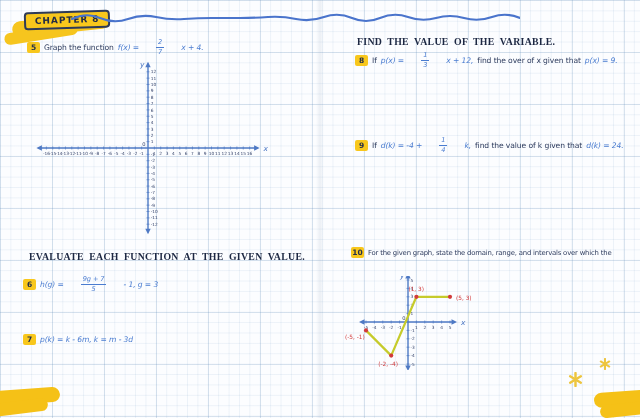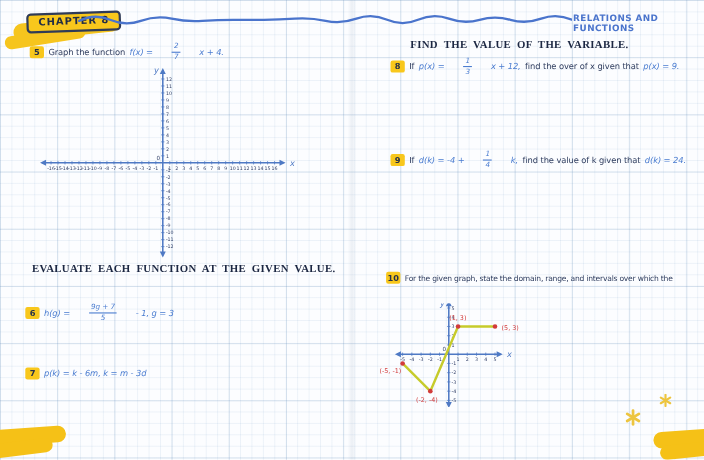--- a/index.html
+++ b/index.html
@@ -54,21 +54,20 @@
 
   <div class="abs fold"></div>
 
   <div class="abs hl-blob" style="left:12px;top:17px;width:98px;height:16px;transform:rotate(-6deg);"></div>
   <div class="abs hl-blob" style="left:4px;top:28px;width:74px;height:12px;transform:rotate(-9deg);"></div>
   <div class="abs chapter-badge"><span>CHAPTER 8</span></div>
 
   <svg class="abs" style="left:66px;top:8px;" width="454" height="20" viewBox="0 0 454 20">
     <path d="M6,11 q14,-7 28,-1 t28,1 t28,-2 t28,2 t28,-1 t28,0 t28,-1 t28,2 t28,-2 t28,1 t28,0 t28,-1 t28,1 t28,0 t28,-1 t28,1" fill="none" stroke="#4a74cc" stroke-width="2.1" stroke-linecap="round"></path>
   </svg>
-  <div class="abs book-title">RELATIONS AND FUNCTIONS</div>
 
   <div class="abs row hw" style="left:27px;top:39px;">
     <span class="badge">5</span>
     <span class="dark">Graph the function</span>
     <span class="mathgrp blue">
       <span>f(x) =</span>
       <span class="frac">
         <span class="num">2</span>
         <span class="den">7</span>
       </span>
@@ -193,40 +192,40 @@
       <text x="120.8" y="28.134" font-size="4.3" fill="#36446b">10</text>
       <line x1="116.5" y1="20.150000000000006" x2="119.5" y2="20.150000000000006" stroke="#4e79c4" stroke-width="0.7"></line>
       <text x="120.8" y="21.784000000000006" font-size="4.3" fill="#36446b">11</text>
       <line x1="116.5" y1="13.800000000000011" x2="119.5" y2="13.800000000000011" stroke="#4e79c4" stroke-width="0.7"></line>
       <text x="120.8" y="15.434000000000012" font-size="4.3" fill="#36446b">12</text>
       <text x="115.5" y="87.5" text-anchor="end" font-size="5.1" fill="#36446b">0</text>
       <text x="110" y="8.800000000000011" font-size="7.5" font-style="italic" fill="#4e79c4">y</text>
       <text x="233.6" y="92.6" font-size="7.5" font-style="italic" fill="#4e79c4">x</text>
     </svg>
 
-  <div class="abs heading" style="left:29px;top:239px;">EVALUATE EACH FUNCTION AT THE GIVEN VALUE.</div>
+  <div class="abs heading" style="left:29px;top:251px;">EVALUATE EACH FUNCTION AT THE GIVEN VALUE.</div>
 
   <div class="abs row hw" style="left:23px;top:276px;">
     <span class="badge">6</span>
     <span class="mathgrp blue">
       <span>h(g) =</span>
       <span class="frac">
         <span class="num">9g + 7</span>
         <span class="den">5</span>
       </span>
       <span>- 1, g = 3</span>
     </span>
   </div>
 
   <div class="abs row hw" style="left:23px;top:334px;">
     <span class="badge">7</span>
     <span class="blue">p(k) = k - 6m, k = m - 3d</span>
   </div>
 
-  <div class="abs heading" style="left:373px;top:36px;">FIND THE VALUE OF THE VARIABLE.</div>
+  <div class="abs heading" style="left:357px;top:36px;">FIND THE VALUE OF THE VARIABLE.</div>
 
   <div class="abs row hw" style="left:355px;top:52px;">
     <span class="badge">8</span>
     <span class="dark">If</span>
     <span class="mathgrp blue">
       <span>p(x) =</span>
       <span class="frac">
         <span class="num">1</span>
         <span class="den">3</span>
       </span>

